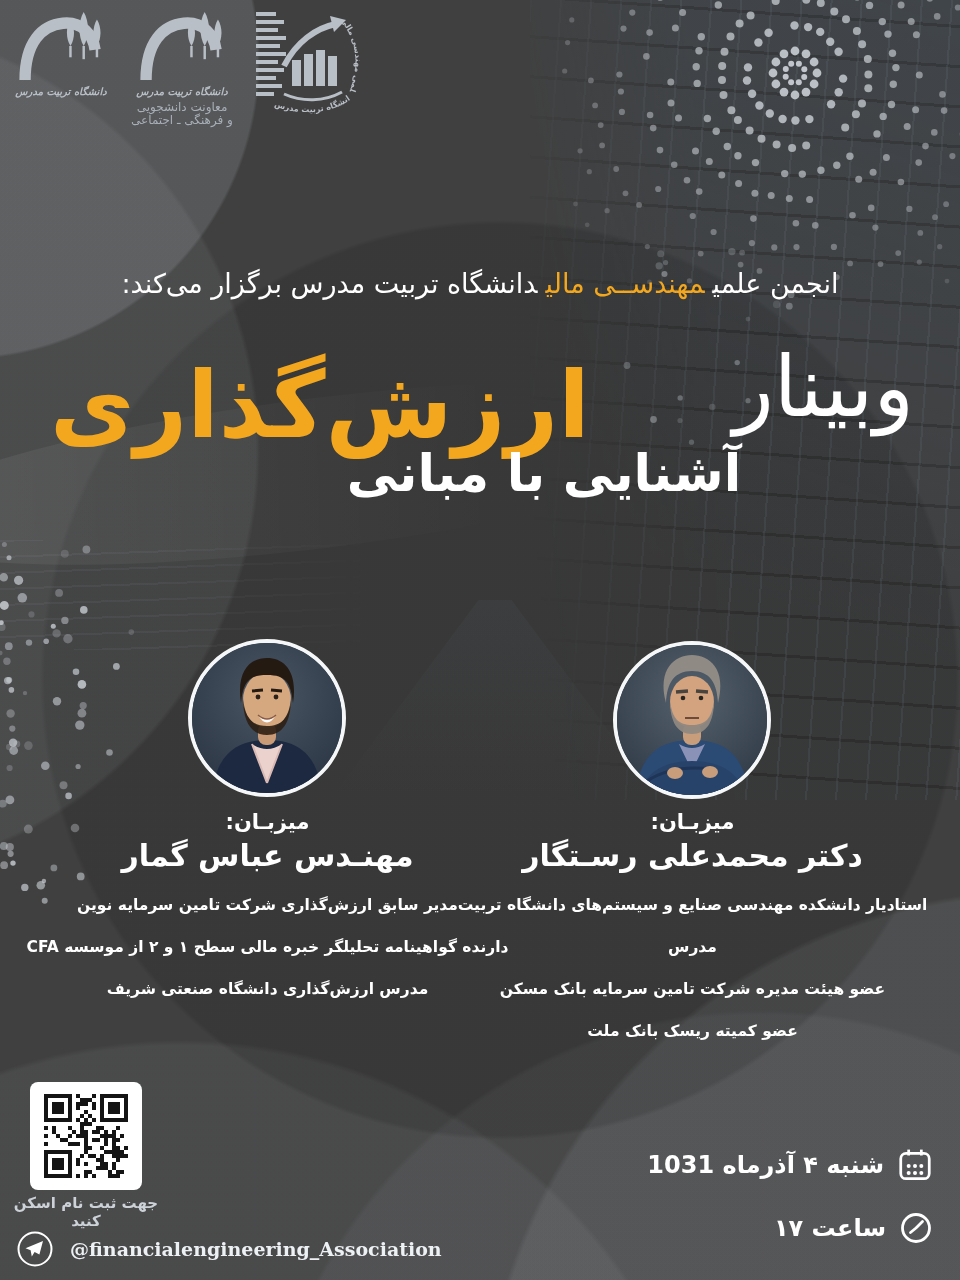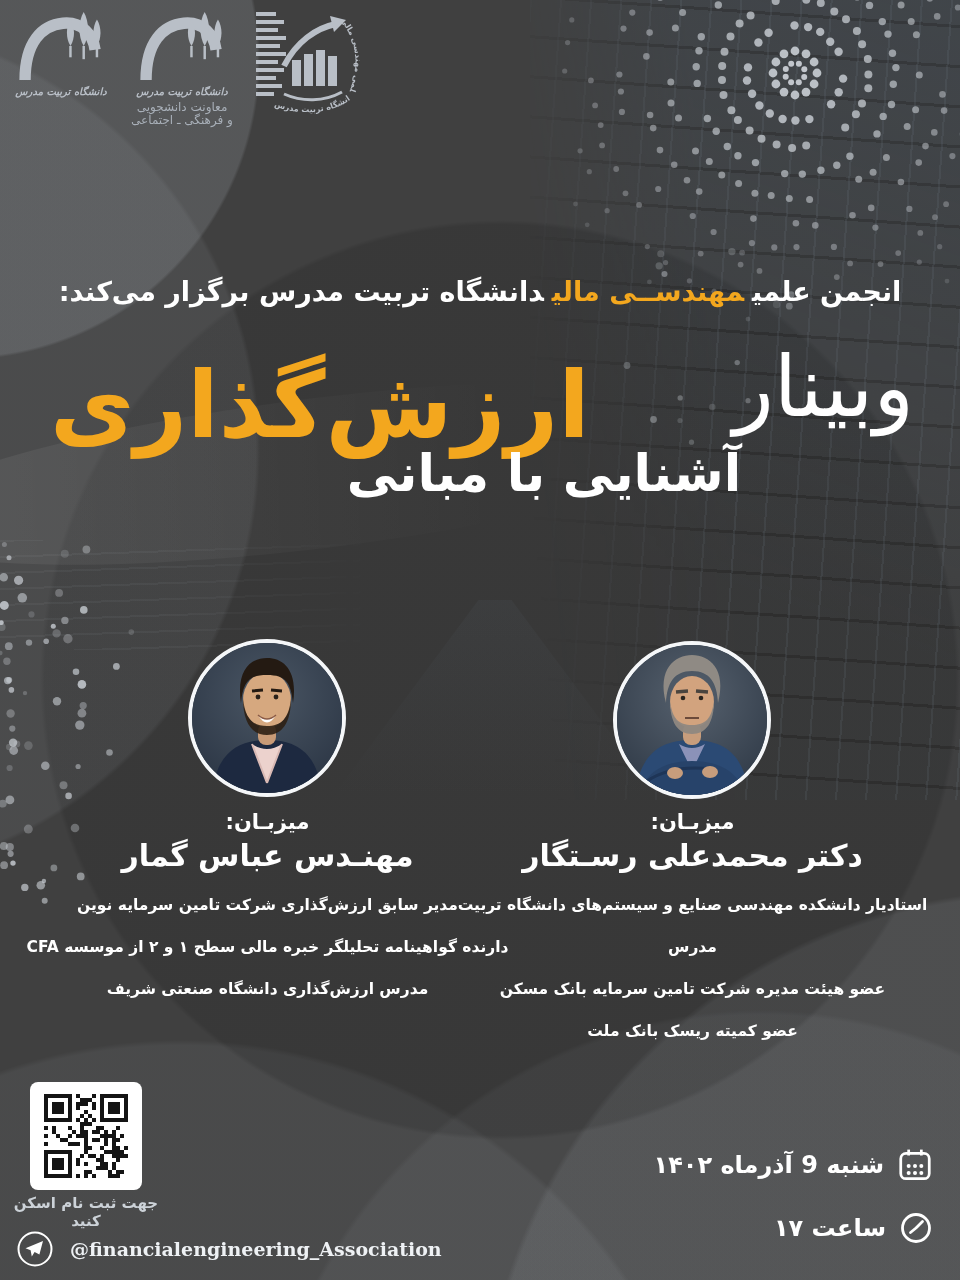--- a/index.html
+++ b/index.html
@@ -40,22 +40,22 @@
 
   
   .logo{position:absolute;z-index:3;text-align:center;color:#b9bfc7;}
   .logo-1{left:8px;top:10px;width:106px;}
   .logo-2{left:120px;top:10px;width:124px;}
   .logo-3{left:244px;top:2px;width:124px;height:124px;}
   .logo .cap{font-size:10px;font-weight:bold;margin-top:2px;direction:rtl;font-style:italic;}
   .logo .sub{font-size:12px;line-height:13px;color:#a8afb8;direction:rtl;margin-top:4px;font-weight:normal;}
 
   
-  .headline{position:absolute;z-index:3;top:276px;left:0;right:0;text-align:center;
-    direction:rtl;font-size:27px;font-weight:bold;letter-spacing:0;}
+  .headline{position:absolute;z-index:3;top:268px;left:0;right:0;text-align:center;
+    direction:rtl;font-size:27px;font-weight:normal;letter-spacing:0;}
   .headline .hl{color:#f3a71e;margin:0 8px;}
   .t-webinar{position:absolute;z-index:3;top:338px;right:46px;font-size:84px;font-weight:normal;direction:rtl;}
   .t-subject{position:absolute;z-index:3;top:352px;left:50px;font-size:92px;font-weight:bold;color:#f3a71e;direction:rtl;}
   .t-lead{position:absolute;z-index:3;top:444px;left:338px;width:412px;text-align:center;
     font-size:51px;font-weight:bold;direction:rtl;}
 
   
   .photo{position:absolute;z-index:3;width:150px;height:150px;border-radius:50%;
     border:4px solid #f5f7f9;overflow:hidden;background:#34404d;}
   .photo svg{display:block;}
@@ -726,21 +726,21 @@
       <line x1="24" y1="3.4" x2="24" y2="9" stroke="#fff" stroke-width="2.6"></line>
       <g fill="#fff">
         <circle cx="12" cy="19" r="1.9"></circle>
           <circle cx="18" cy="19" r="1.9"></circle>
           <circle cx="24" cy="19" r="1.9"></circle>
         <circle cx="12" cy="25.5" r="1.9"></circle>
           <circle cx="18" cy="25.5" r="1.9"></circle>
           <circle cx="24" cy="25.5" r="1.9"></circle>
       </g>
     </svg>
-    <span>شنبه 9 آذرماه ۱۴۰۲</span>
+    <span>شنبه ۴ آذرماه 1031</span>
   </div>
 
   <div class="sched sched-time">
     <svg width="36" height="36" viewBox="0 0 36 36">
       <circle cx="18" cy="18" r="13.5" stroke="#fff" stroke-width="2.8" fill="none"></circle>
       <path d="M18,18 L24.5,11.5 M18,18 L12.5,22.5" stroke="#fff" stroke-width="2.8" stroke-linecap="round"></path>
     </svg>
     <span>ساعت ۱۷</span>
   </div>
 

